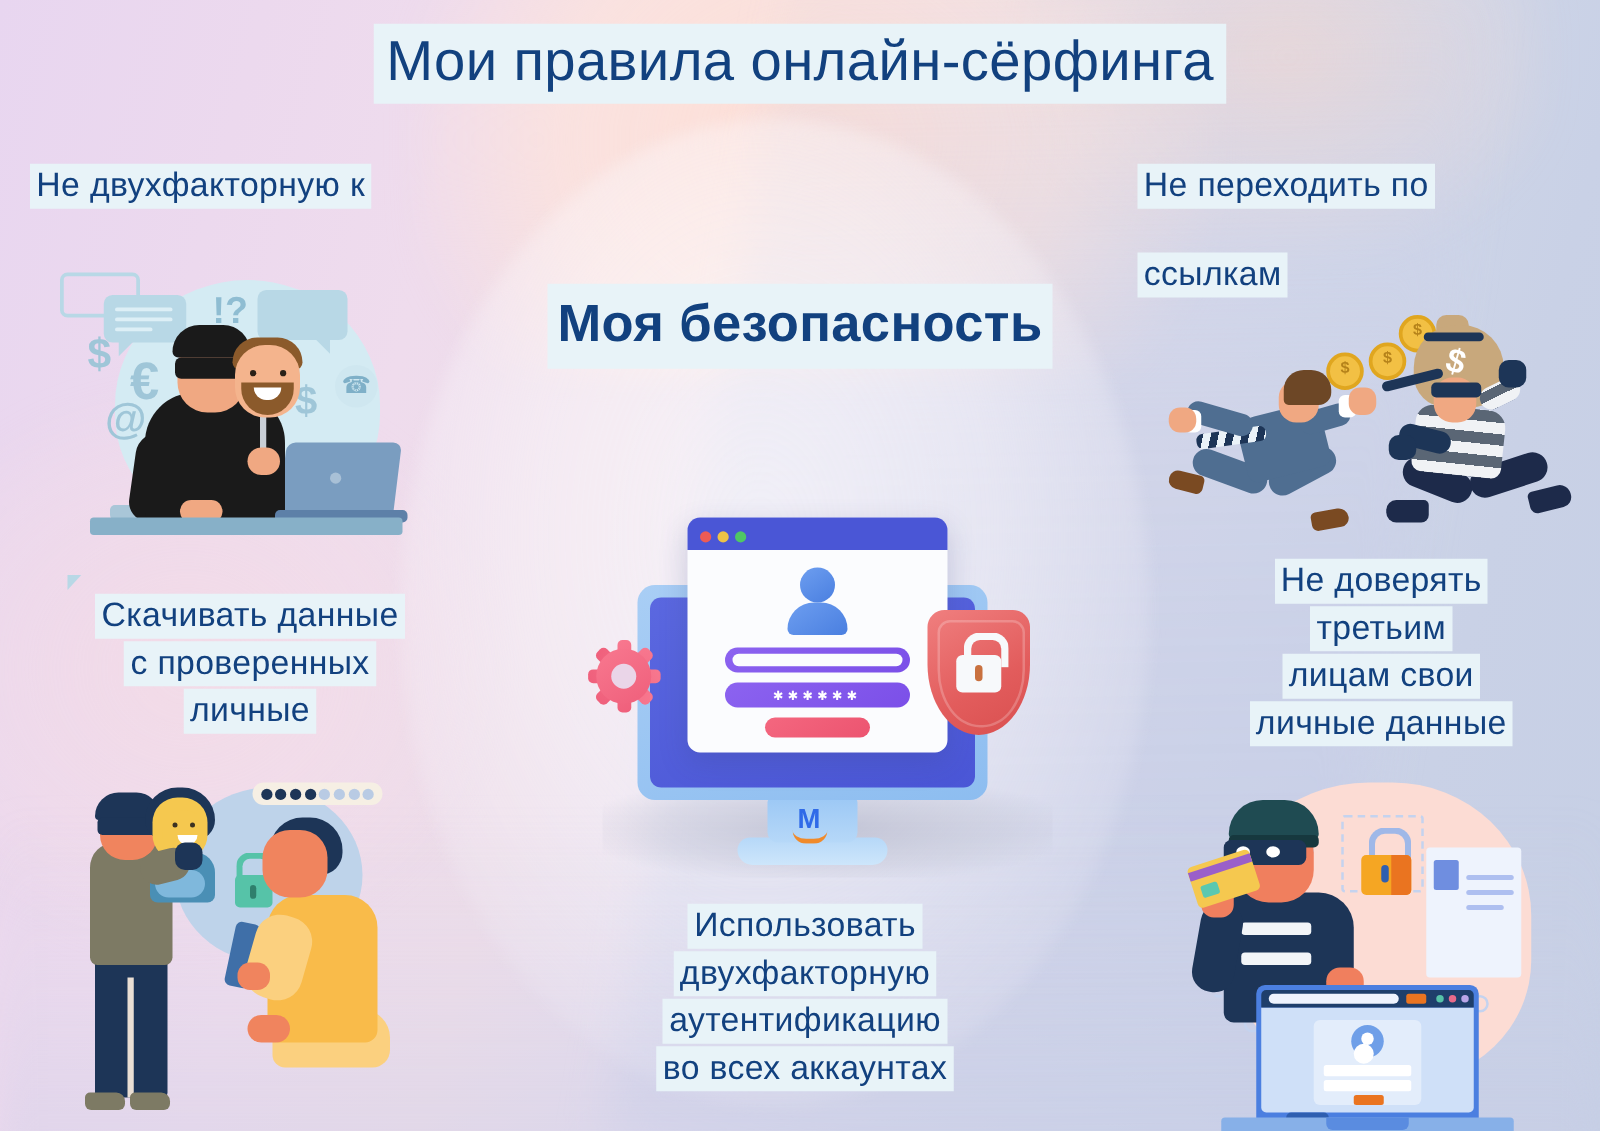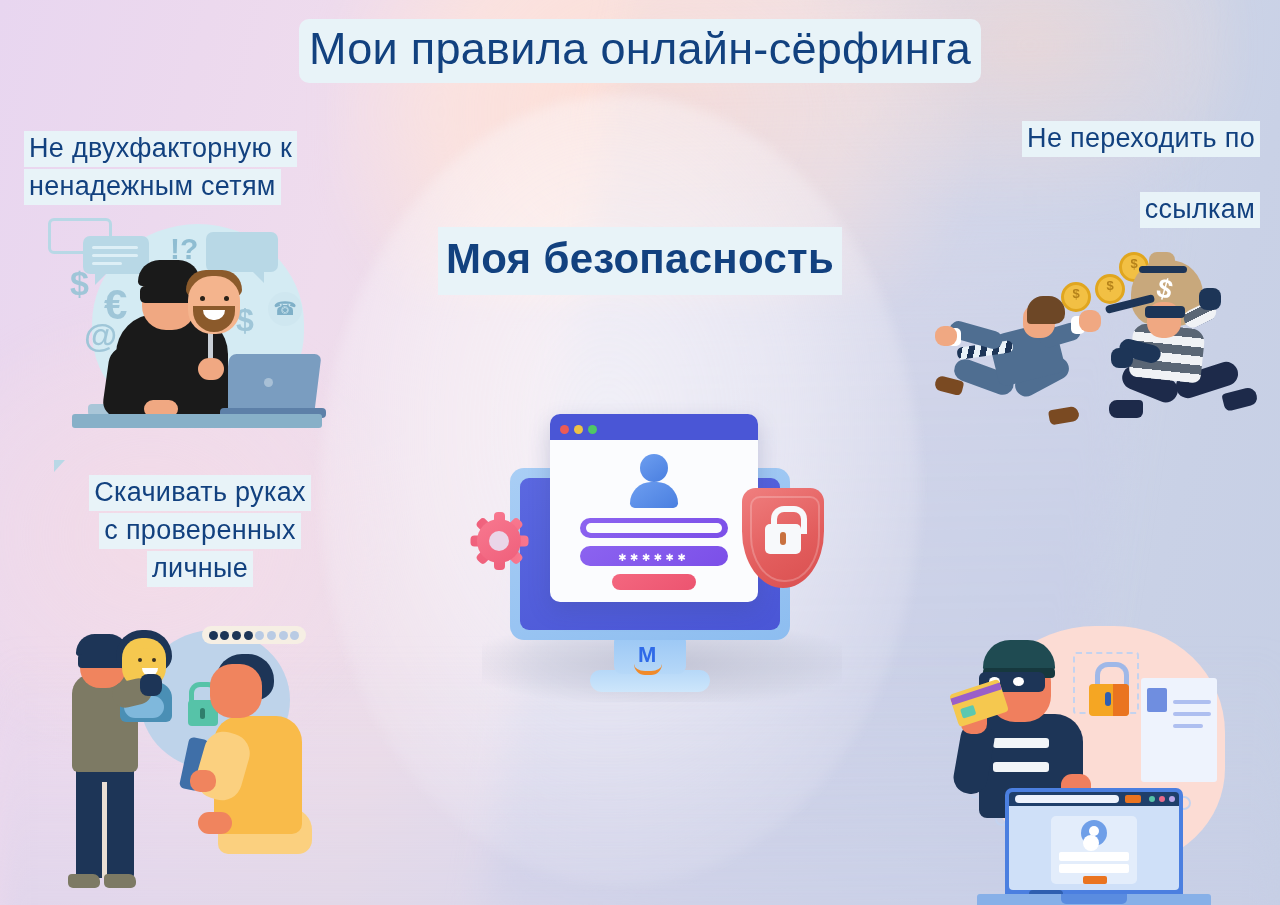--- a/index.html
+++ b/index.html
@@ -122,37 +122,37 @@
     margin: 1px 0;
     box-decoration-break: clone;
   }
 
   #poster-title {
     left: 0; right: 0; top: 18px;
     text-align: center;
     font-size: 45px;
     font-weight: 400;
   }
-  #poster-title span.ln { padding: 3px 10px 6px 10px; border-radius: 10px; }
+  #poster-title span.ln { padding: 3px 10px 6px 10px; }
 
   #center-heading {
     left: 330px; top: 226px;
     width: 620px;
     text-align: center;
     font-size: 42px;
     font-weight: 700;
     line-height: 1.45;
   }
   #center-heading span.ln { padding: 2px 8px 5px 8px; }
 
   .rule { font-size: 27px; font-weight: 400; }
 
   #rule-networks   { left: 24px;  top: 130px; width: 360px; text-align: left;   }
   #rule-downloads  { left: 20px;  top: 474px; width: 360px; text-align: center; }
-  #rule-links      { left: 910px; top: 120px; width: 350px; text-align: right;  }
+  #rule-links      { left: 910px; top: 130px; width: 350px;  }
   #rule-thirdparty { left: 950px; top: 446px; width: 310px; text-align: center; }
   #rule-2fa        { left: 466px; top: 722px; width: 356px; text-align: center; }
 
   
   .ill { position: absolute; }
 
   
   #ill-hacker-mask { left: 48px; top: 218px; width: 310px; height: 240px; }
   .hm-blob {
     position: absolute; left: 44px; top: 6px; width: 212px; height: 200px;
@@ -857,27 +857,29 @@
   <div class="bg-peach"></div>
   <div class="bg-peach2"></div>
   <div class="bg-sweep"></div>
   <div class="bg-ellipse"></div>
   <div class="bg-bottom"></div>
 
   <div class="txt" id="poster-title"><span class="ln">Мои правила онлайн-сёрфинга</span></div>
 
   <div class="txt" id="center-heading"><span class="ln">Моя безопасность</span><br></div>
 
-  <div class="txt rule" id="rule-networks"><span class="ln">Не двухфакторную к</span><br><span class="ln">ненадежным сетям</span></div>
-
-  <div class="txt rule" id="rule-downloads"><span class="ln">Скачивать руках</span><br><span class="ln">с проверенных</span><br><span class="ln">личные</span></div>
+  <div class="txt rule" id="rule-networks"><span class="ln">Не двухфакторную к</span><br></div>
+
+  <div class="txt rule" id="rule-downloads"><span class="ln">Скачивать данные</span><br><span class="ln">с проверенных</span><br><span class="ln">личные</span></div>
 
   <div class="txt rule" id="rule-links"><span class="ln">Не переходить по</span><br><br><span class="ln">ссылкам</span></div>
 
-
+  <div class="txt rule" id="rule-thirdparty"><span class="ln">Не доверять</span><br><span class="ln">третьим</span><br><span class="ln">лицам свои</span><br><span class="ln">личные данные</span></div>
+
+  <div class="txt rule" id="rule-2fa"><span class="ln">Использовать</span><br><span class="ln">двухфакторную</span><br><span class="ln">аутентификацию</span><br><span class="ln">во всех аккаунтах</span></div>
 
   <div class="ill" id="ill-hacker-mask">
     <div class="hm-blob"></div>
     <div class="hm-bubble hm-bub1">
         <i></i>
         <i></i>
         <i></i>
       </div>
     <div class="hm-bubble hm-bub2"></div>
     <div class="hm-bub3"></div>

